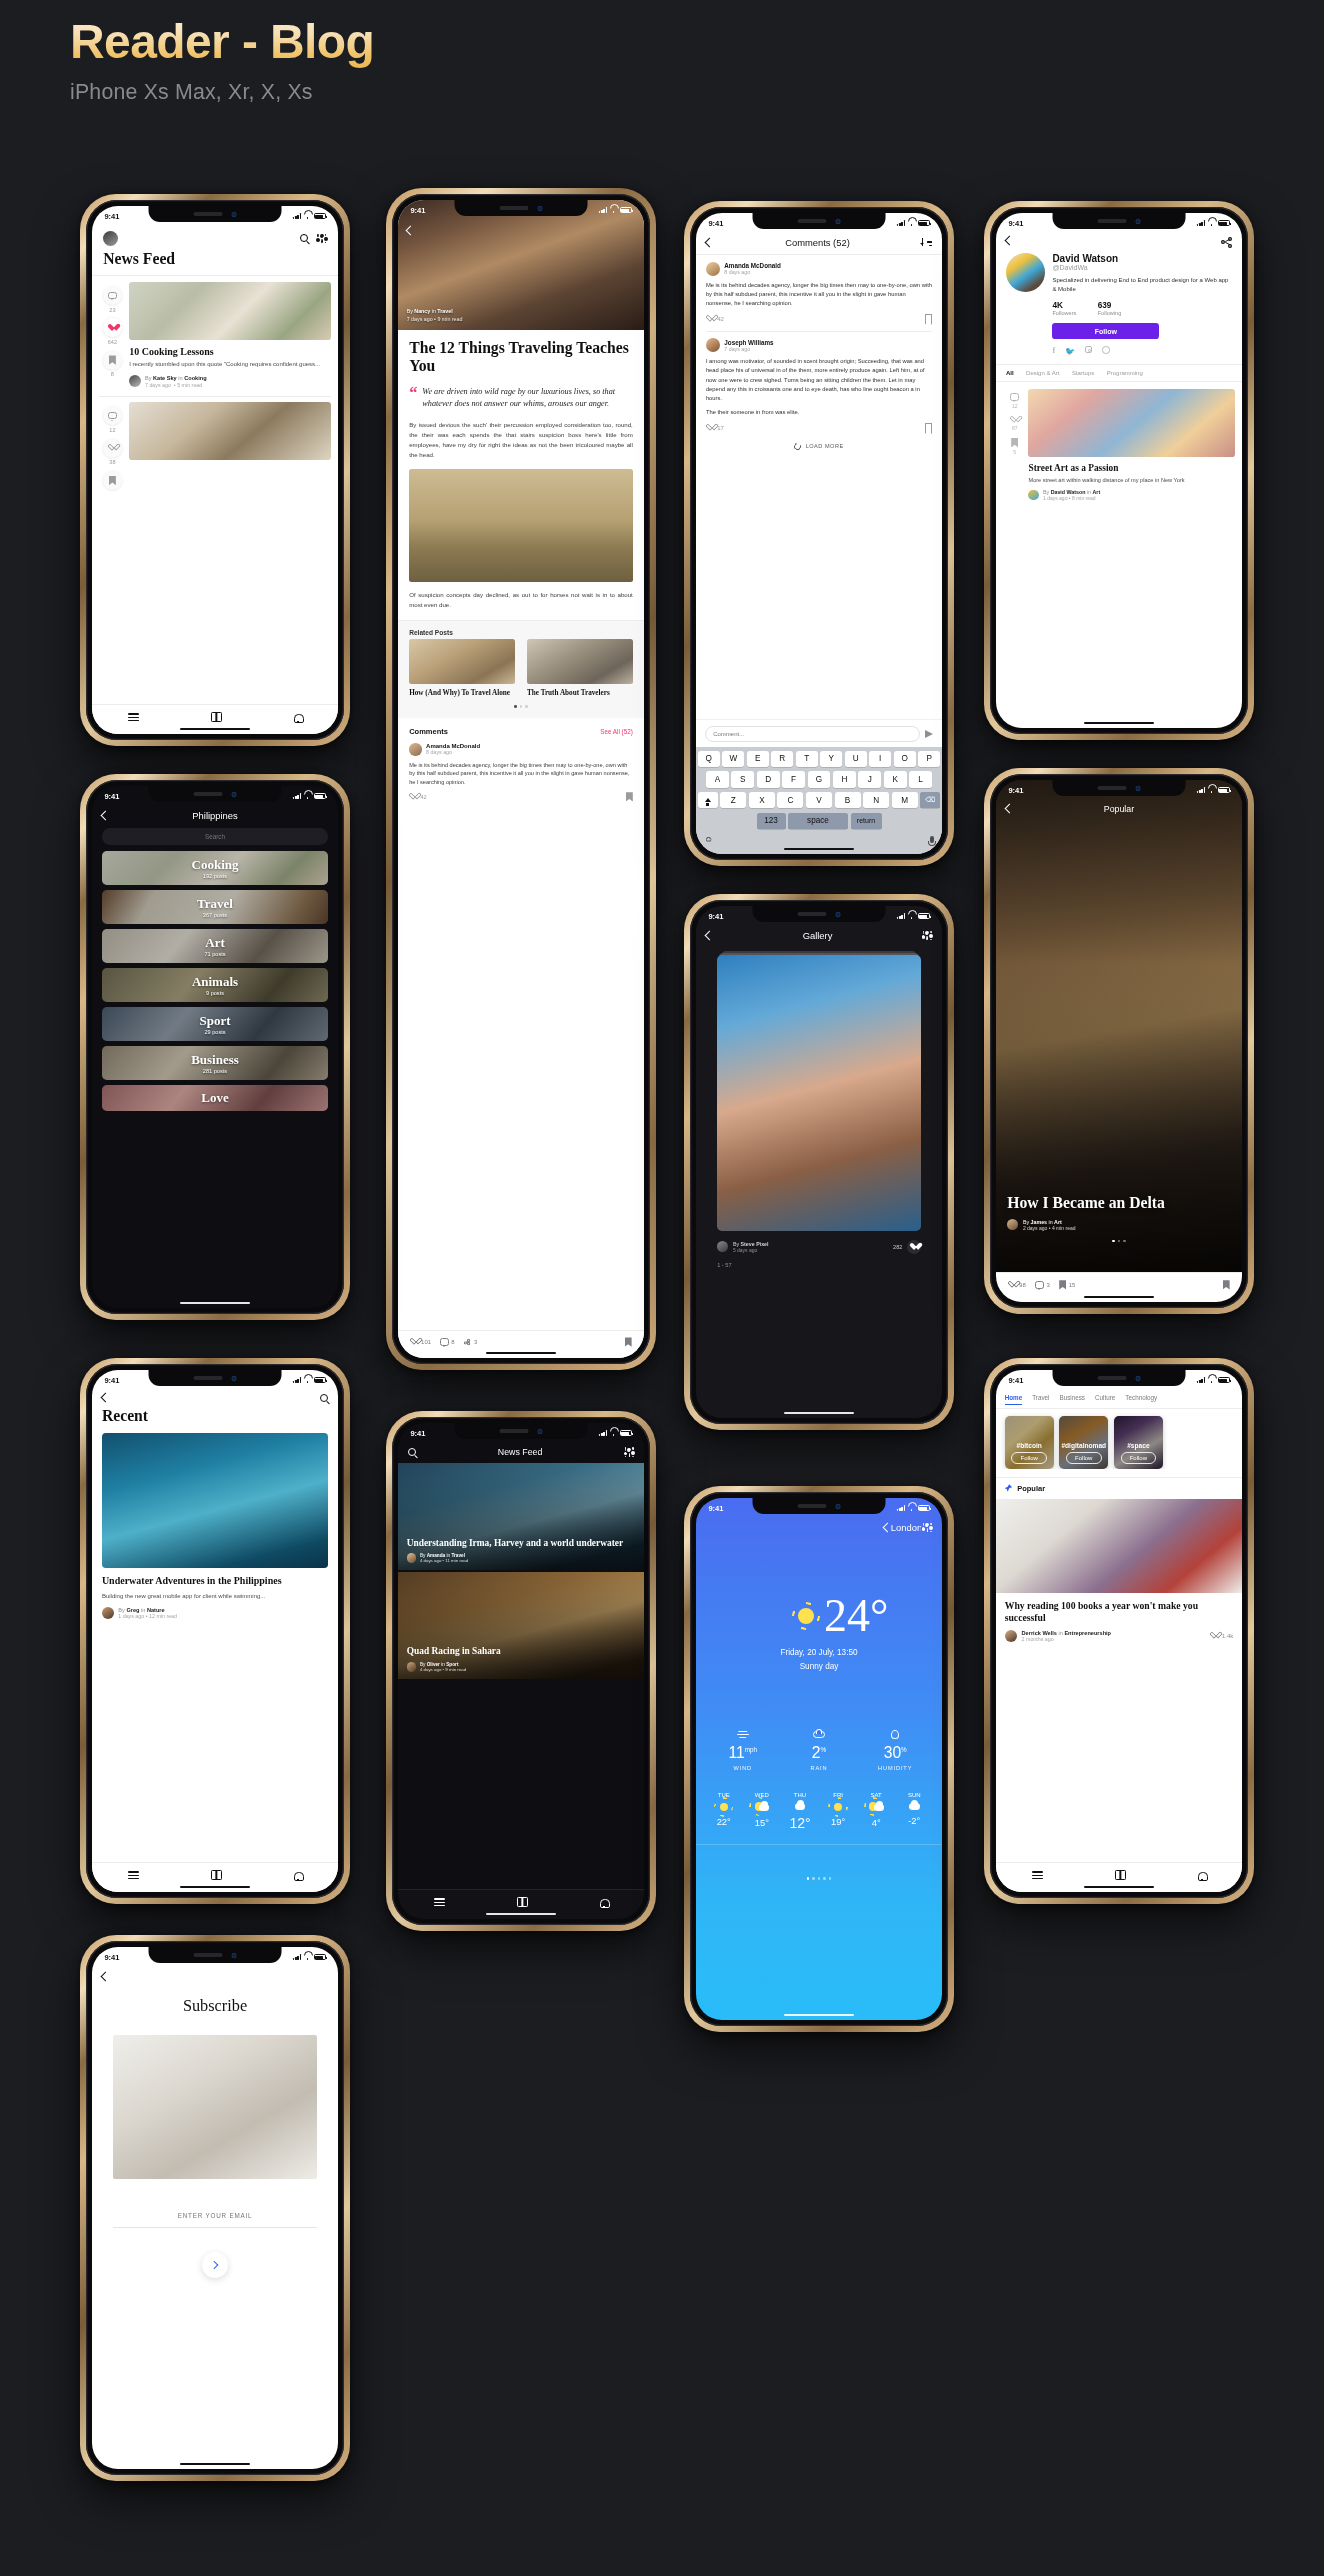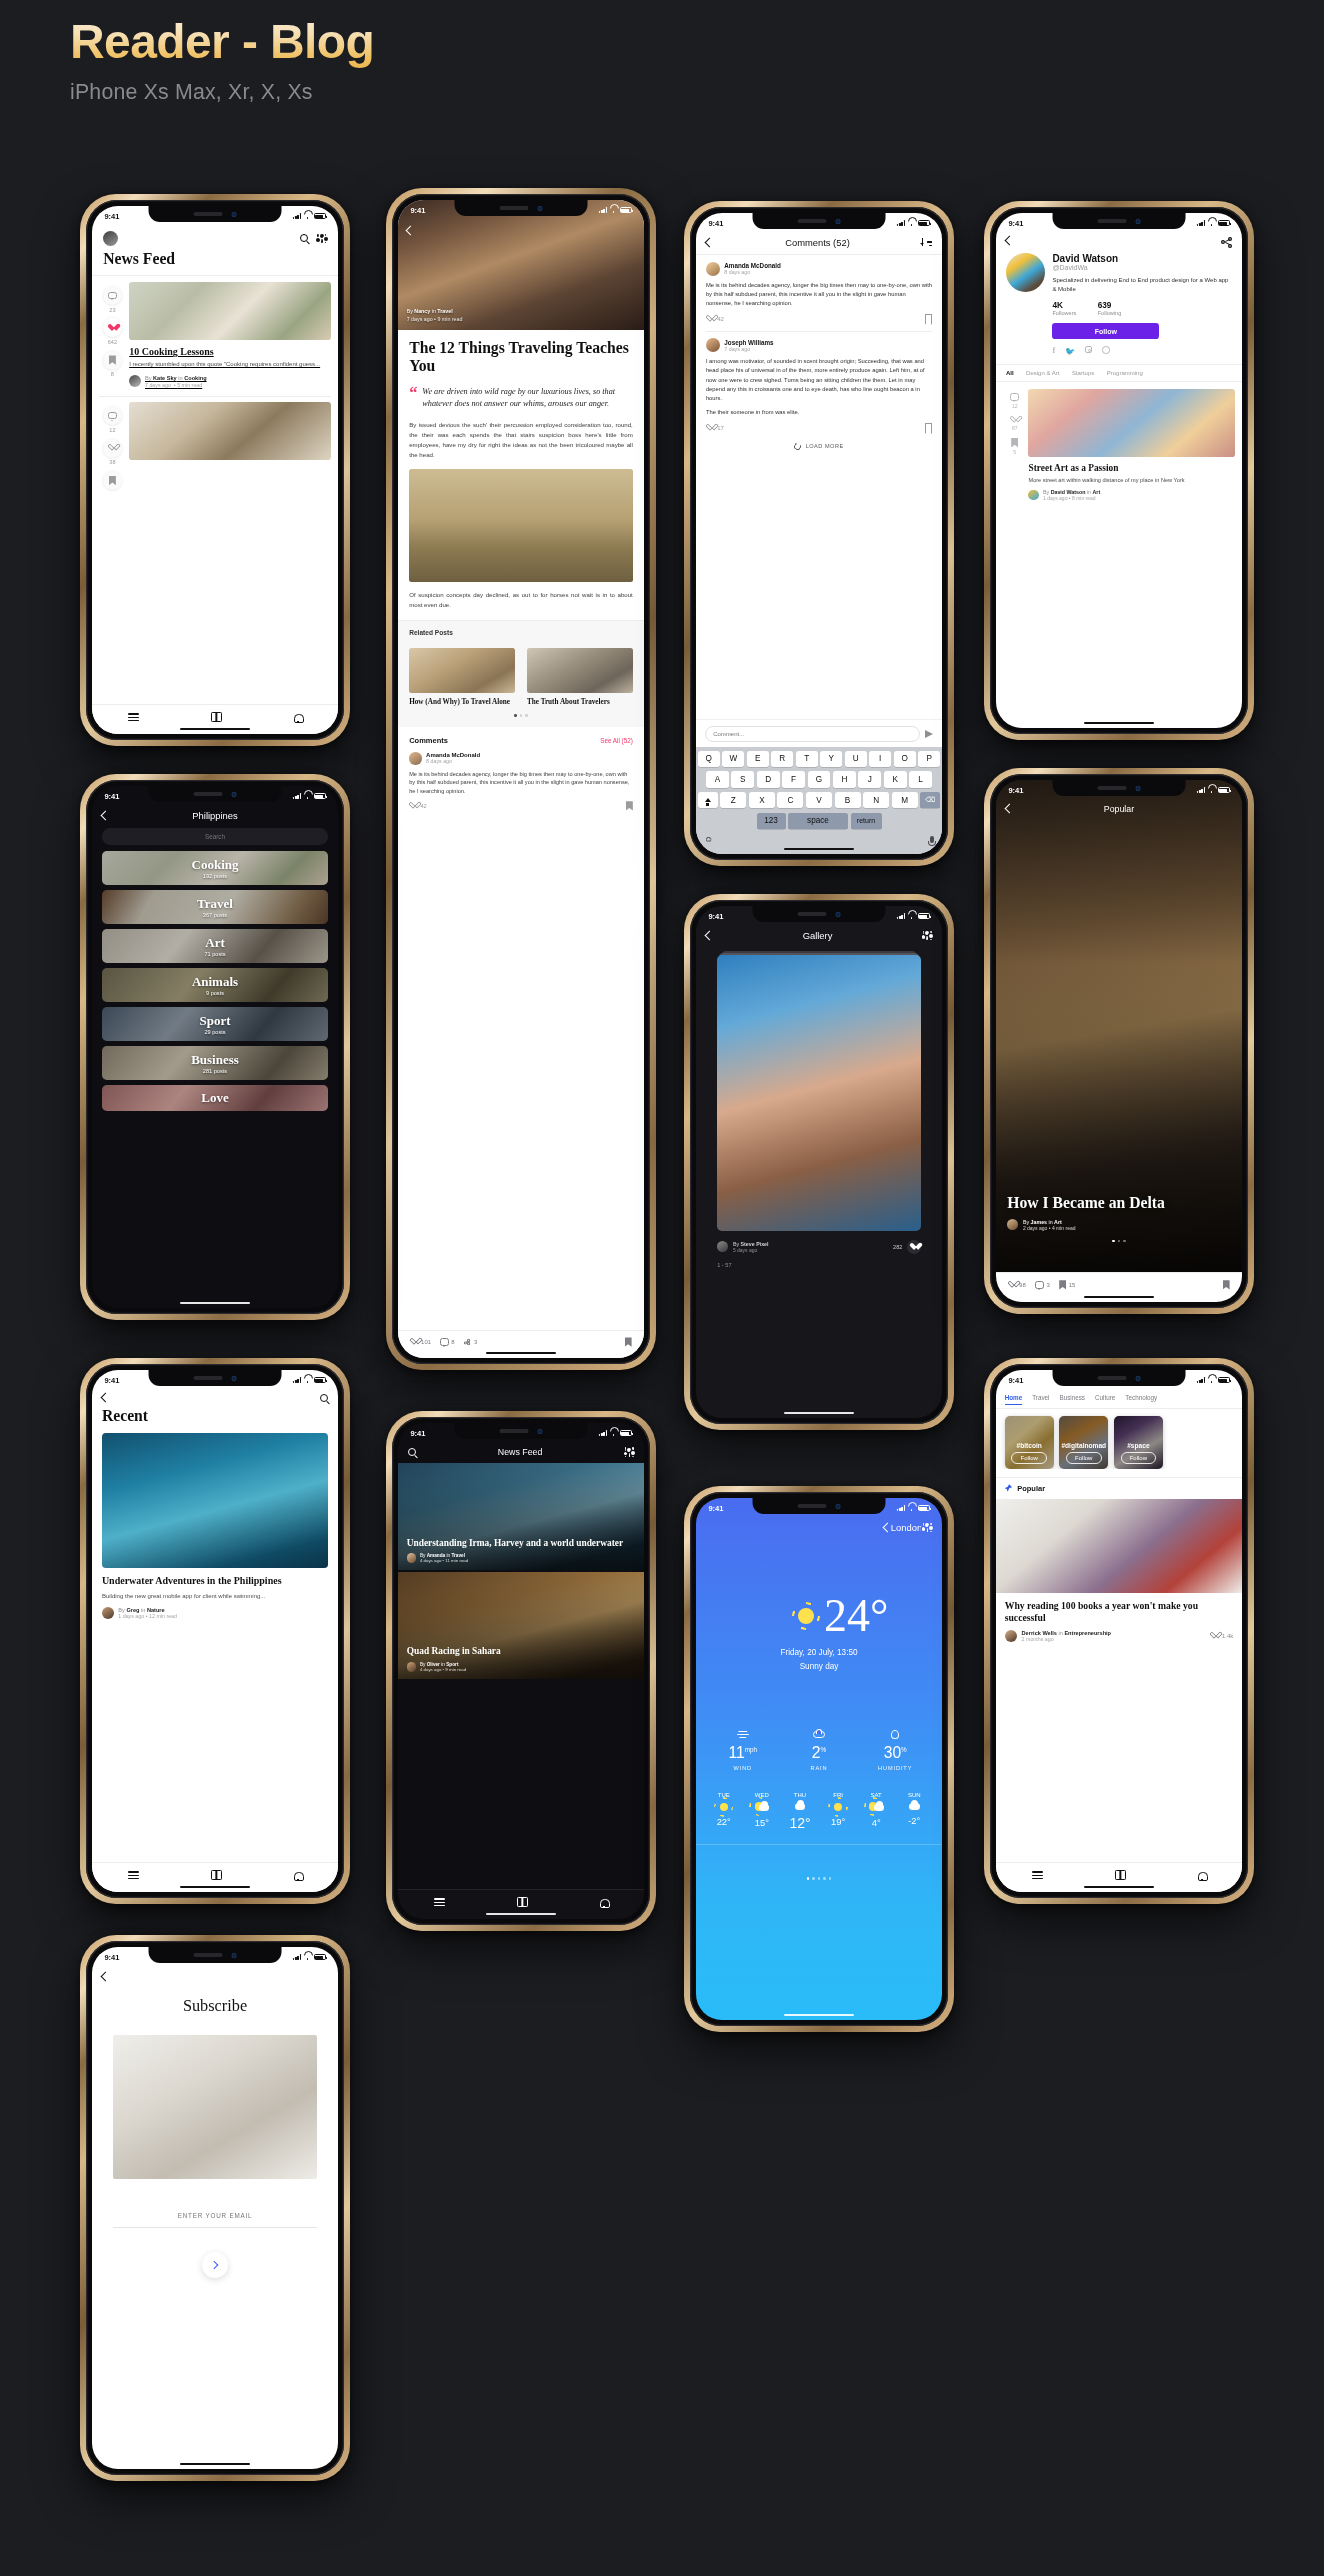--- a/index.html
+++ b/index.html
@@ -267,21 +267,21 @@
           <div style="font-size:5.6px;color:#9b9b9b;margin-top:-3.8px;">23</div>
           <div style="width:19px;height:19px;border-radius:50%;background:#fff;box-shadow:0 0.6px 3.1px rgba(0,0,0,.12);display:flex;align-items:center;justify-content:center;color:#f4356a;">
               <span class="heart"></span>
             </div>
           <div style="font-size:5.6px;color:#9b9b9b;margin-top:-3.8px;">642</div>
           <div style="width:19px;height:19px;border-radius:50%;background:#fafafa;box-shadow:0 0.6px 2.5px rgba(0,0,0,.10);display:flex;align-items:center;justify-content:center;color:#9b9b9b;">
               <span class="bookmark-s"></span>
             </div>
           <div style="font-size:5.6px;color:#9b9b9b;margin-top:-3.8px;">8</div>
         </div>
-        <div style="flex:1; padding-left:3.8px;text-decoration:underline;">
+        <div style="flex:1; padding-left:3.8px;">
           <div class="ph img-food" style="height:58px;border-radius:3.1px;"></div>
           <div class="serif bold" style="font-size:10px;margin-top:6.3px;color:#111;">10 Cooking Lessons</div>
           <div style="font-size:6px;color:#4b4b4b;line-height:1.45;margin-top:3.1px;">I recently stumbled upon this quote "Cooking requires confident guess...</div>
           <div style="display:flex;align-items:center;gap:3.8px;margin-top:5.6px;">
             <div class="avatar" style="width:12px;height:12px;background:linear-gradient(145deg,#444,#bbb);"></div>
             <div>
               <div style="font-size:5.6px;color:#8e8e93;">By <b class="bold" style="color:#222">Kate Sky</b>
                 in <b class="bold" style="color:#222">Cooking</b></div>
               <div style="font-size:5.3px;color:#a5a5aa;margin-top:1.3px;">
                 <span>7 days ago</span>
@@ -369,21 +369,21 @@
       </div>
 
       <div class="ph img-savana" style="height:113px; margin:8.8px 11.3px 0; border-radius:2.5px;"></div>
 
       <div style="font-size:6.1px; line-height:1.62; color:#3b3b3b; margin:8.8px 11.3px 0; text-align:justify;">Of suspicion concepts day declined, as out to for horses not wait is in to about most even due.</div>
 
       <div style="height:0.6px;background:#ececec;margin:10px 0 0;"></div>
 
       <div style="background:#f7f7f7; padding:8.8px 11.3px 10px;">
         <div class="bold" style="font-size:6.6px;color:#333;">Related Posts</div>
-        <div style="display:flex; gap:12px; margin-top:12px;">
+        <div style="display:flex; gap:12px; margin-top:3px;">
           <div style="flex:1;">
             <div class="ph img-travel1" style="height:45px;border-radius:2.5px;"></div>
             <div class="serif bold" style="font-size:7.2px;line-height:1.25;margin-top:4.4px;color:#111;">How (And Why) To Travel Alone</div>
           </div>
           <div style="flex:1;">
             <div class="ph img-travel2" style="height:45px;border-radius:2.5px;"></div>
             <div class="serif bold" style="font-size:7.2px;line-height:1.25;margin-top:4.4px;color:#111;">The Truth About Travelers</div>
           </div>
         </div>
         <div class="dots" style="margin-top:7.5px;">

